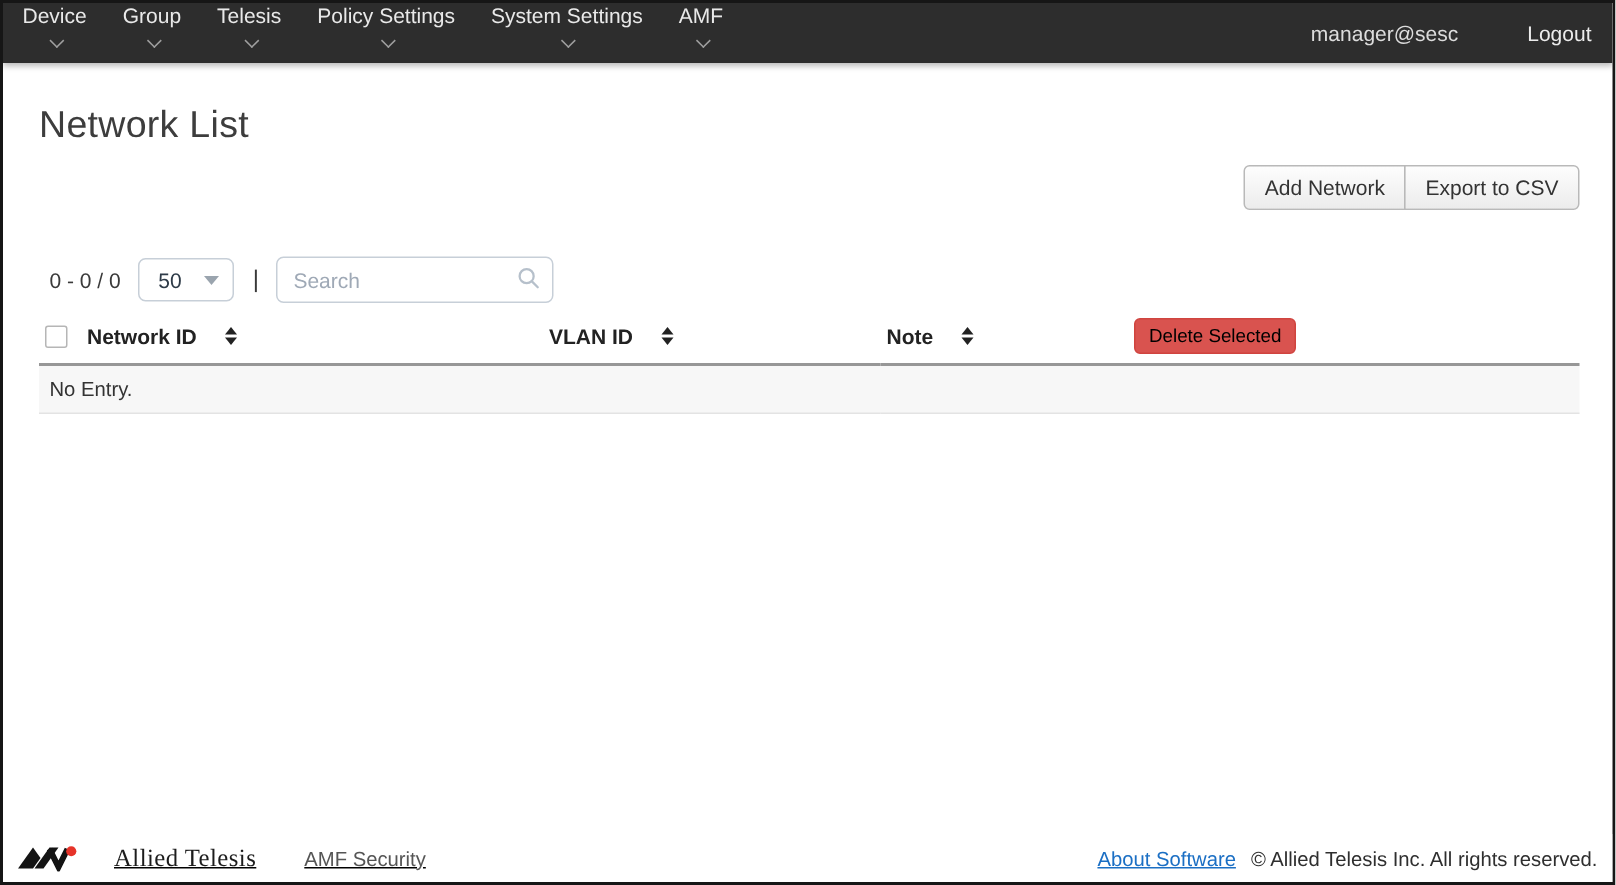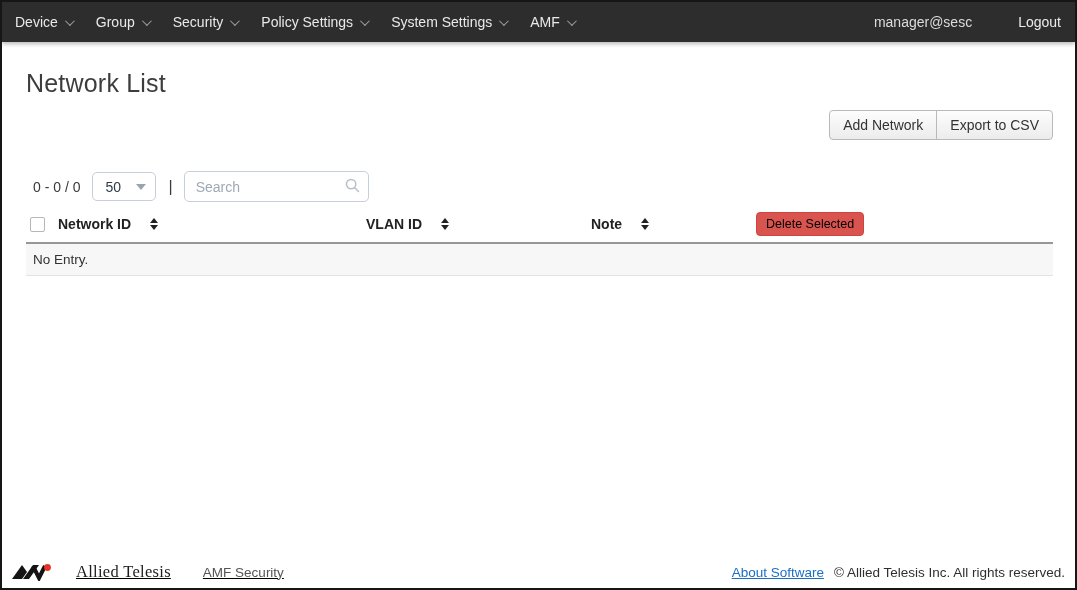--- a/index.html
+++ b/index.html
@@ -30,20 +30,21 @@
   .nav-item {
     display: inline-flex;
     align-items: center;
     gap: 7px;
     padding: 0 12px;
     height: 40px;
     color: #e9e9e9;
     font-size: 14px;
     cursor: pointer;
     white-space: nowrap;
+    flex-direction: column;
   }
   .chev {
     width: 7px; height: 7px;
     border-right: 1.5px solid #9f9f9f;
     border-bottom: 1.5px solid #9f9f9f;
     transform: rotate(45deg) translateY(-2px);
     display: inline-block;
   }
   .nav-spacer { flex: 1; }
   .nav-user { color: #dcdcdc; font-size: 14px; margin-right: 46px; }
@@ -214,21 +215,21 @@
   <nav class="navbar">
     <div class="nav-item">
       <span>Device</span>
       <span class="chev"></span>
     </div>
     <div class="nav-item">
       <span>Group</span>
       <span class="chev"></span>
     </div>
     <div class="nav-item">
-      <span>Security</span>
+      <span>Telesis</span>
       <span class="chev"></span>
     </div>
     <div class="nav-item">
       <span>Policy Settings</span>
       <span class="chev"></span>
     </div>
     <div class="nav-item">
       <span>System Settings</span>
       <span class="chev"></span>
     </div>

